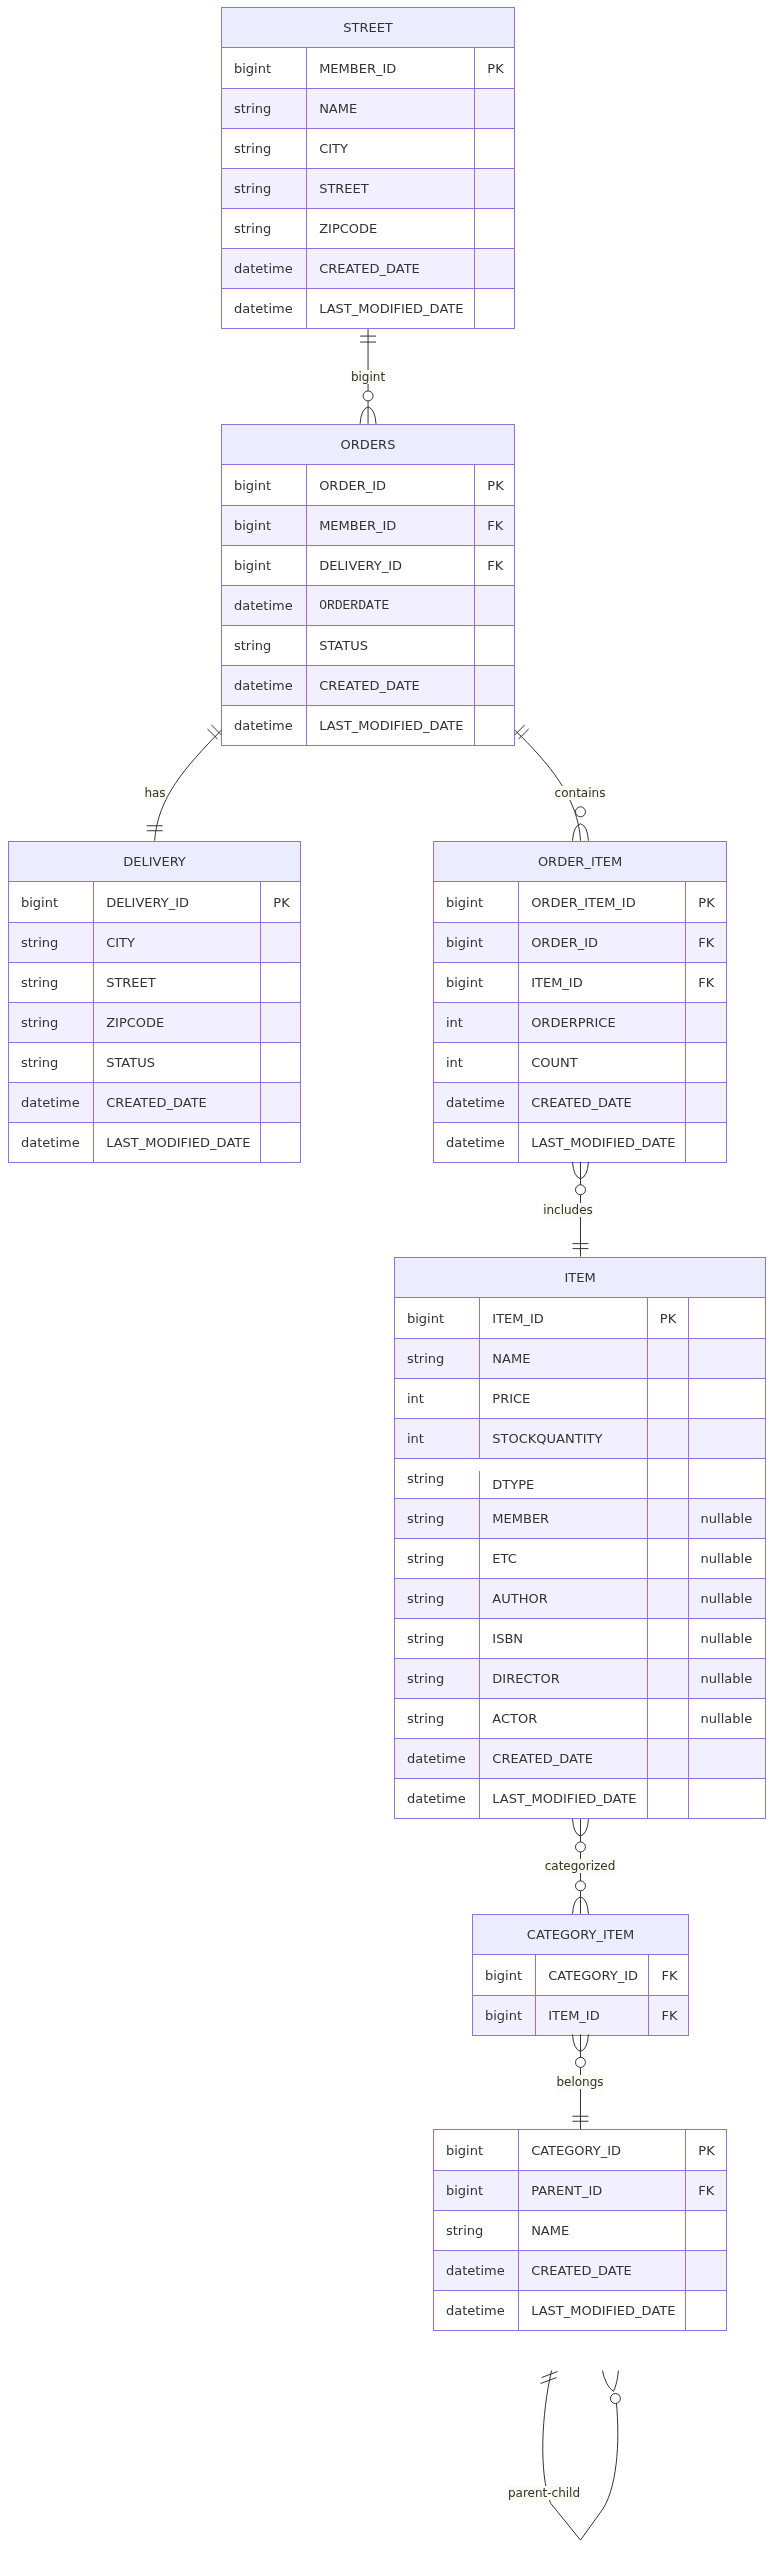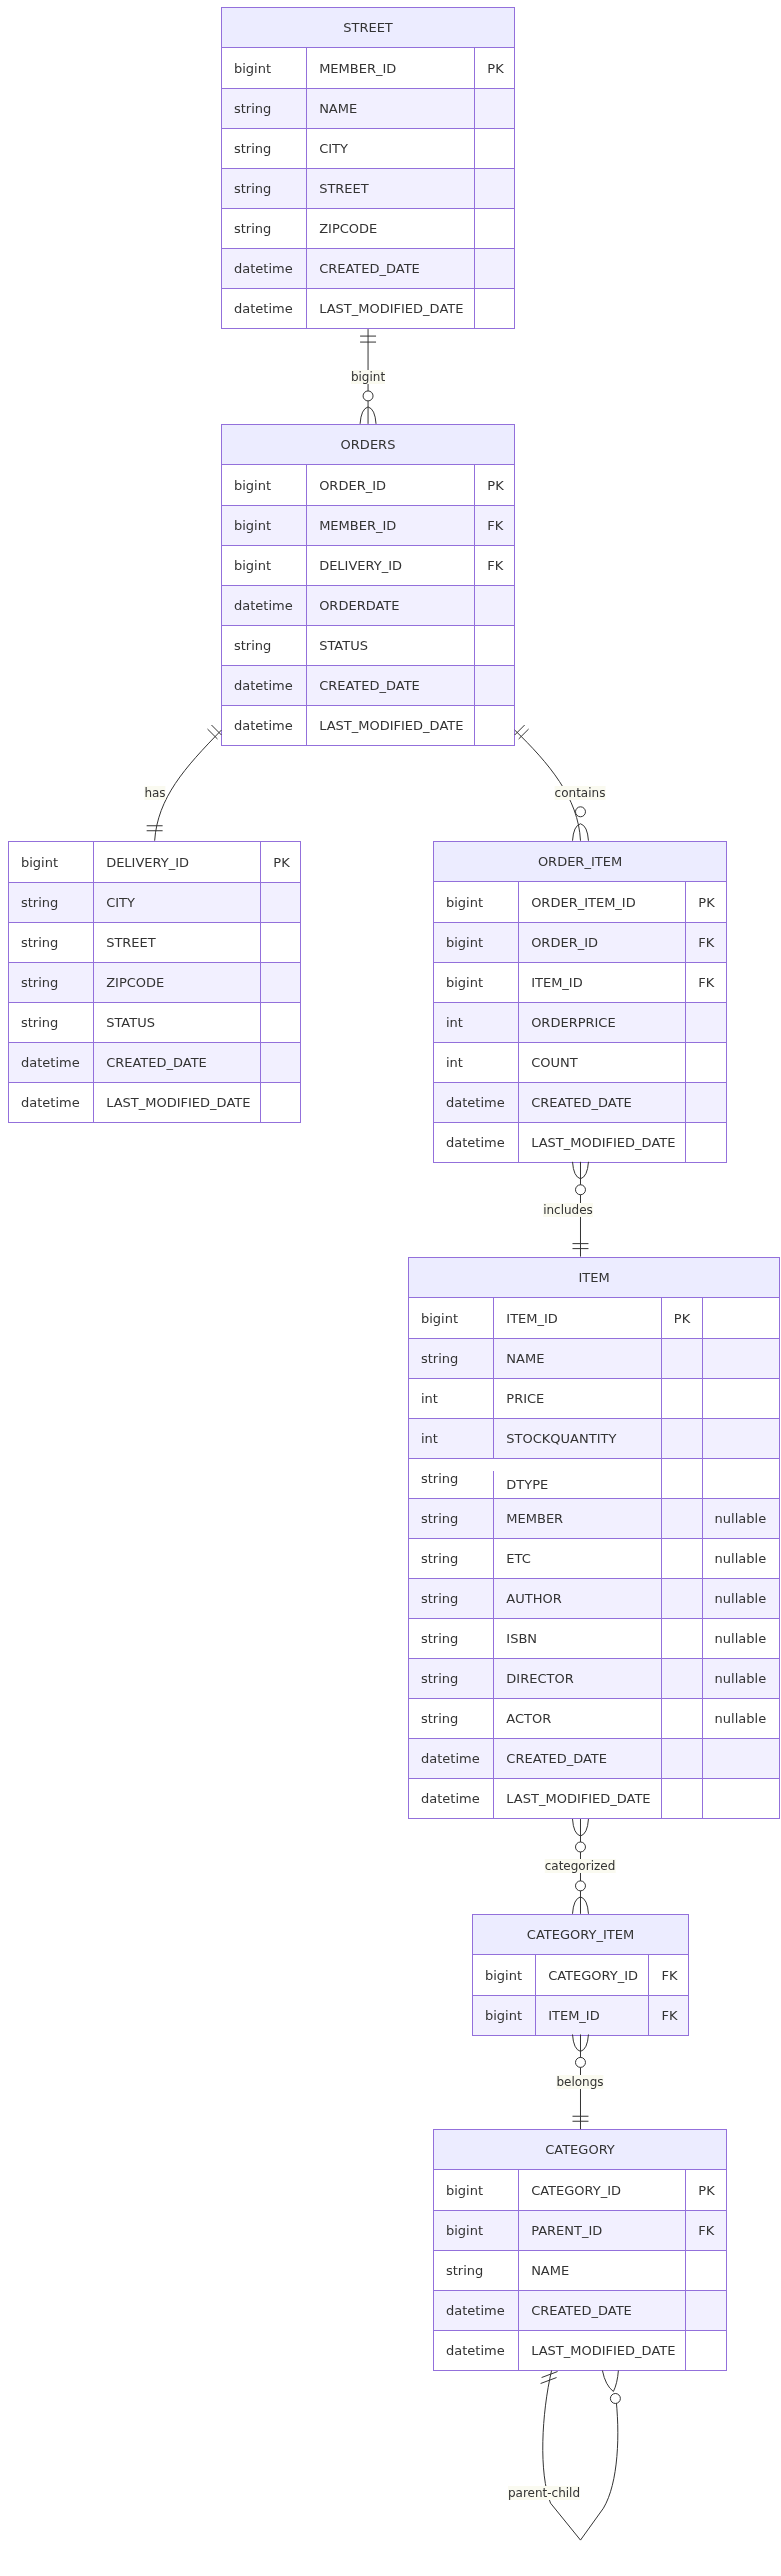--- a/index.html
+++ b/index.html
@@ -77,41 +77,42 @@
           <div class="cell" style="width: 170px;">MEMBER_ID</div>
           <div class="cell" style="width: 40px;">FK</div>
         </div>
         <div class="row plain">
           <div class="cell" style="width: 85px;">bigint</div>
           <div class="cell" style="width: 170px;">DELIVERY_ID</div>
           <div class="cell" style="width: 40px;">FK</div>
         </div>
         <div class="row alt">
           <div class="cell" style="width: 85px;">datetime</div>
-          <div class="cell" style="width: 170px;">ORDERDATE</div>
+          <div class="cell" style="width: 170px; font-family: Liberation Mono, monospace;">ORDERDATE</div>
           <div class="cell" style="width: 40px;"></div>
         </div>
         <div class="row plain">
           <div class="cell" style="width: 85px;">string</div>
           <div class="cell" style="width: 170px;">STATUS</div>
           <div class="cell" style="width: 40px;"></div>
         </div>
         <div class="row alt">
           <div class="cell" style="width: 85px;">datetime</div>
           <div class="cell" style="width: 170px;">CREATED_DATE</div>
           <div class="cell" style="width: 40px;"></div>
         </div>
         <div class="row plain">
           <div class="cell" style="width: 85px;">datetime</div>
           <div class="cell" style="width: 170px;">LAST_MODIFIED_DATE</div>
           <div class="cell" style="width: 40px;"></div>
         </div>
       </div>
     </div>
     <div class="entity" style="left: 8px; top: 841px; width: 293px;">
+      <div class="entity-header">DELIVERY</div>
       <div>
         <div class="row plain">
           <div class="cell" style="width: 85px;">bigint</div>
           <div class="cell" style="width: 169px;">DELIVERY_ID</div>
           <div class="cell" style="width: 40px;">PK</div>
         </div>
         <div class="row alt">
           <div class="cell" style="width: 85px;">string</div>
           <div class="cell" style="width: 169px;">CITY</div>
           <div class="cell" style="width: 40px;"></div>
@@ -176,21 +177,21 @@
           <div class="cell" style="width: 169px;">CREATED_DATE</div>
           <div class="cell" style="width: 41px;"></div>
         </div>
         <div class="row plain">
           <div class="cell" style="width: 85px;">datetime</div>
           <div class="cell" style="width: 169px;">LAST_MODIFIED_DATE</div>
           <div class="cell" style="width: 41px;"></div>
         </div>
       </div>
     </div>
-    <div class="entity" style="left: 408px; top: 1257px; width: 372px;">
+    <div class="entity" style="left: 394px; top: 1257px; width: 372px;">
       <div class="entity-header">ITEM</div>
       <div>
         <div class="row plain">
           <div class="cell" style="width: 85px;">bigint</div>
           <div class="cell" style="width: 169px;">ITEM_ID</div>
           <div class="cell" style="width: 41px;">PK</div>
           <div class="cell" style="width: 78px;"></div>
         </div>
         <div class="row alt">
           <div class="cell" style="width: 85px;">string</div>
@@ -275,21 +276,20 @@
           <div class="cell" style="width: 40px;">FK</div>
         </div>
         <div class="row alt">
           <div class="cell" style="width: 63px;">bigint</div>
           <div class="cell" style="width: 115px;">ITEM_ID</div>
           <div class="cell" style="width: 40px;">FK</div>
         </div>
       </div>
     </div>
     <div class="entity" style="left: 433px; top: 2129px; width: 294px;">
-      <div class="entity-header">CATEGORY</div>
       <div>
         <div class="row plain">
           <div class="cell" style="width: 85px;">bigint</div>
           <div class="cell" style="width: 169px;">CATEGORY_ID</div>
           <div class="cell" style="width: 41px;">PK</div>
         </div>
         <div class="row alt">
           <div class="cell" style="width: 85px;">bigint</div>
           <div class="cell" style="width: 169px;">PARENT_ID</div>
           <div class="cell" style="width: 41px;">FK</div>

